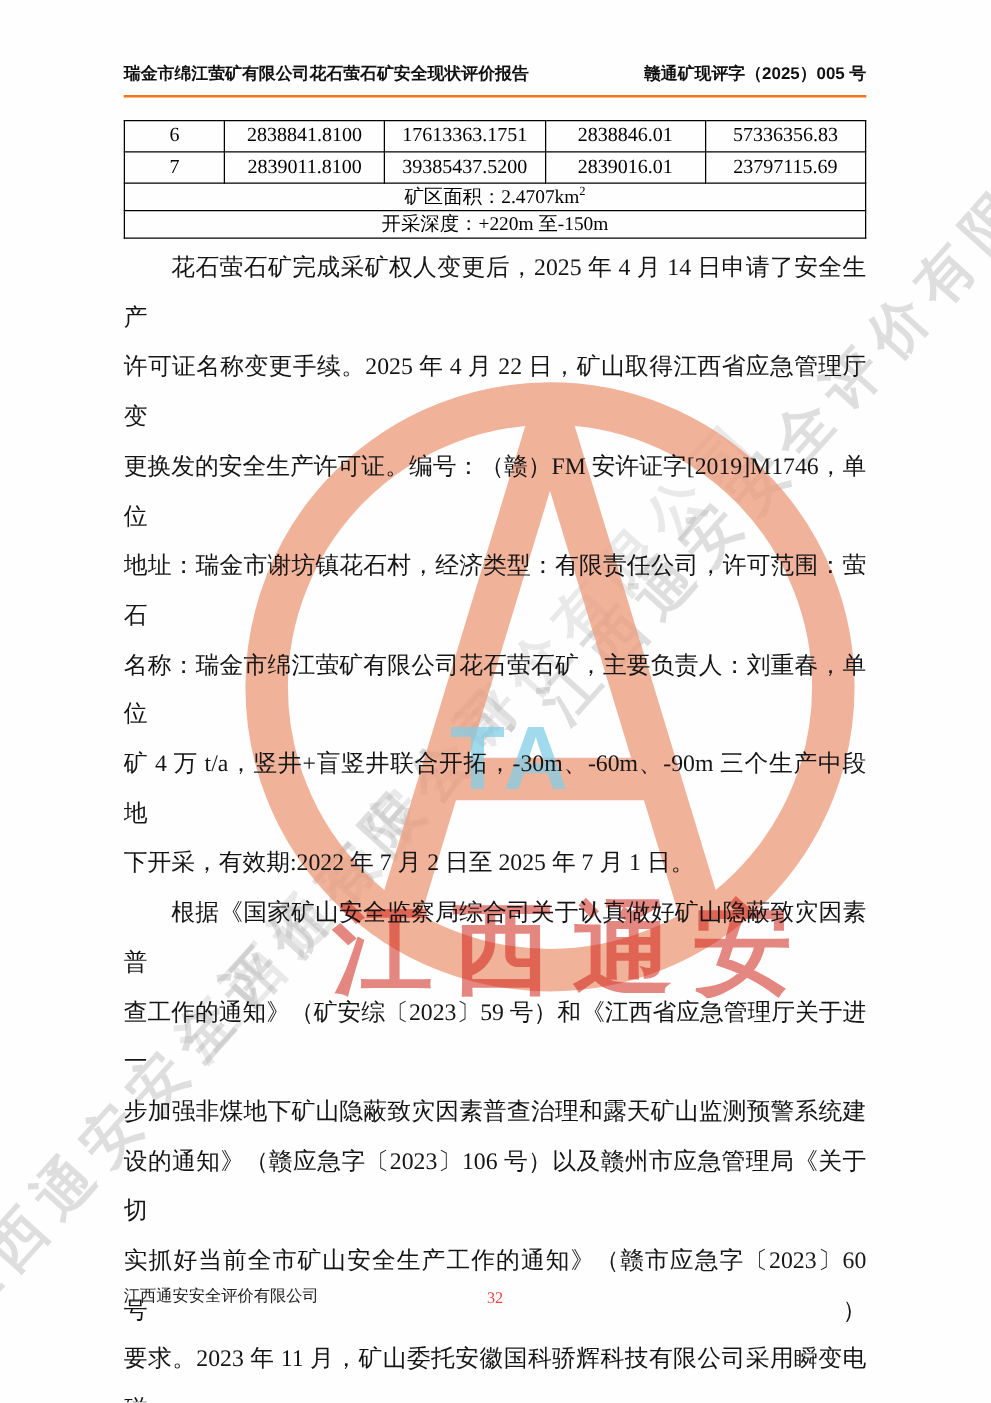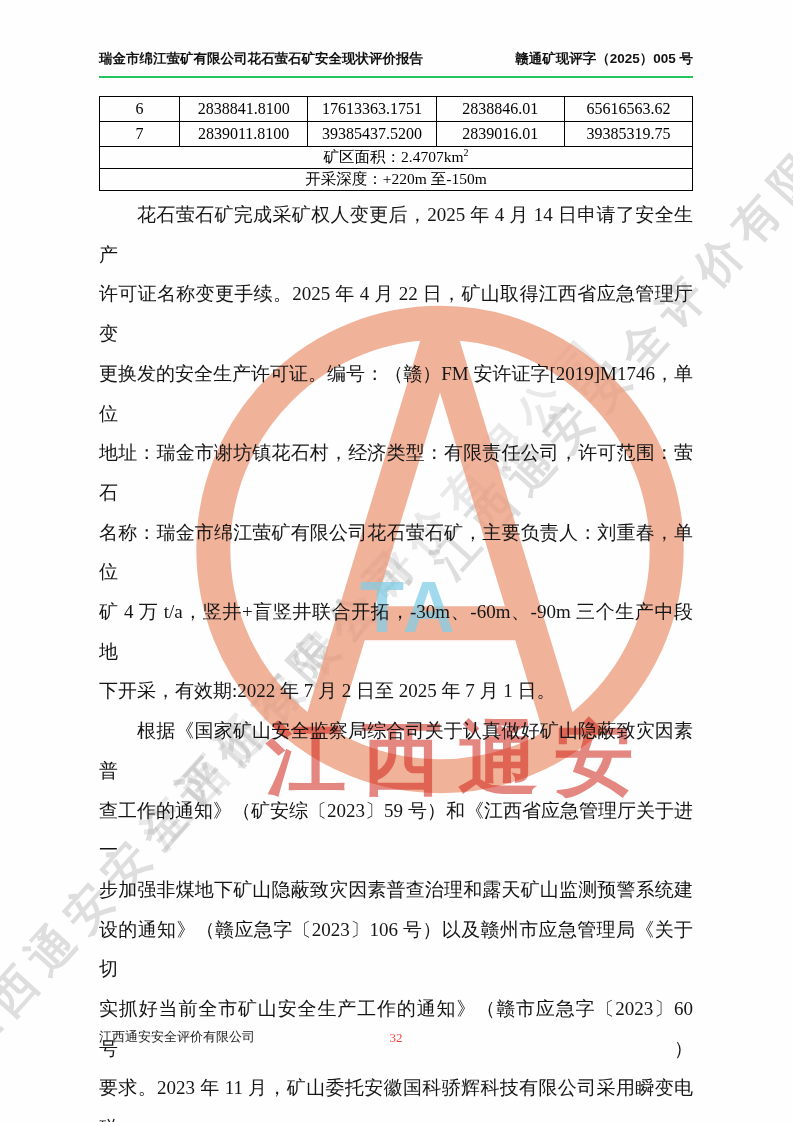--- a/index.html
+++ b/index.html
@@ -19,21 +19,21 @@
              font-weight:bold; font-size:46px; letter-spacing:10px;
              color:rgba(148,148,148,0.30); transform:rotate(-48deg); }
   .wm-diag.b1 { left:330px; top:290px; }
   .wm-diag.b2 { left:-150px; top:770px; }
   .wm-diag.b3 { left:40px;  top:560px; color:rgba(160,160,160,0.22); }
 
   
   .content { position:absolute; inset:0; z-index:1; }
 
   .hdr { position:absolute; left:99px; top:50px; width:594px; height:26px;
-         border-bottom:2px solid #22c55e; display:flex; justify-content:space-between;
+         border-bottom:2px solid #f97316; display:flex; justify-content:space-between;
          align-items:flex-start; font-family:"Liberation Sans","DejaVu Sans",sans-serif;
          font-weight:bold; font-size:13.5px; color:#111; }
 
   table.coords { position:absolute; left:99px; top:96px; width:594px;
                  border-collapse:collapse; font-size:16px; color:#000;
                  table-layout:fixed; }
   table.coords td { border:1.4px solid #000; text-align:center; padding:0; height:24px;
                     overflow:hidden; }
   table.coords tr.mrow td { height:20px; font-size:15.5px;margin-top:25px; }
   table.coords sup { font-size:10px; }
@@ -86,28 +86,28 @@
           <col class="c-v">
           <col class="c-v">
           <col class="c-v">
       </colgroup>
       <tbody>
           <tr>
         <td>6</td>
         <td>2838841.8100</td>
         <td>17613363.1751</td>
         <td>2838846.01</td>
-        <td>65616563.62</td>
+        <td>57336356.83</td>
       </tr>
       <tr>
         <td>7</td>
         <td>2839011.8100</td>
         <td>39385437.5200</td>
         <td>2839016.01</td>
-        <td>39385319.75</td>
+        <td>23797115.69</td>
       </tr>
       <tr class="mrow">
         <td colspan="5"><span>矿区面积：2.4707km</span><sup>2</sup></td>
       </tr>
       <tr class="mrow">
         <td colspan="5">开采深度：+220m 至-150m</td>
       </tr>
     </tbody>
       </table>
 

